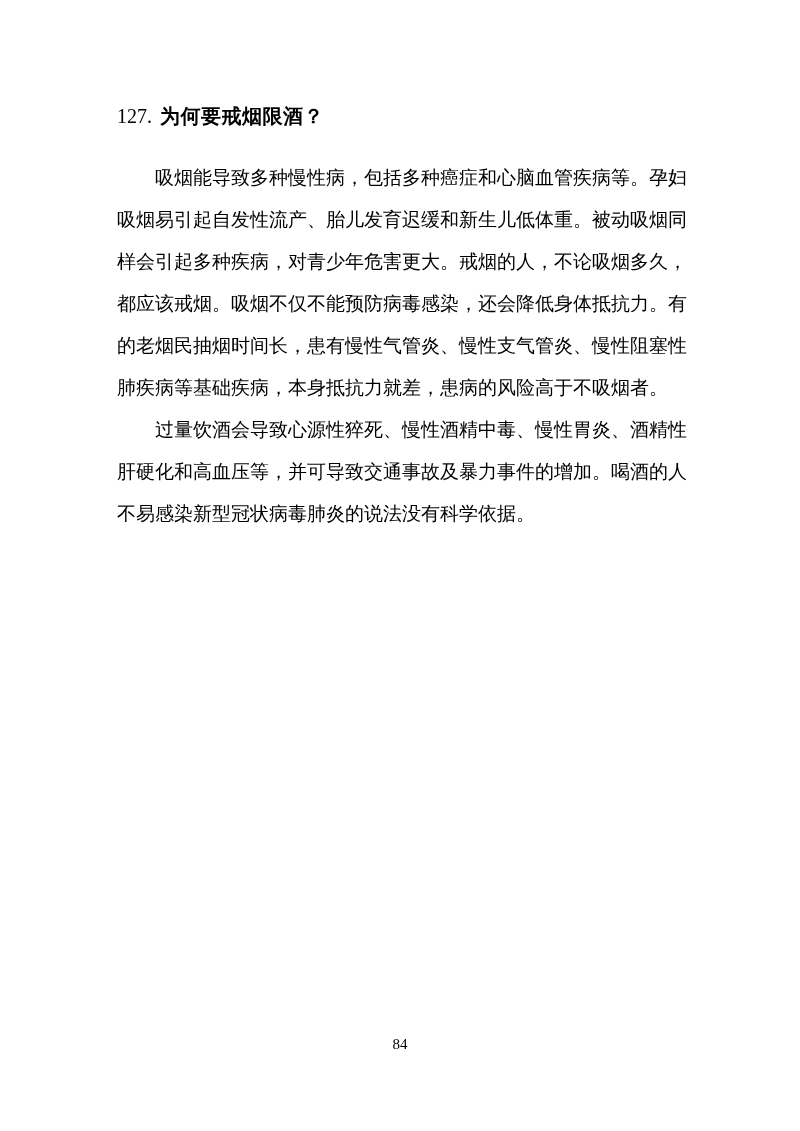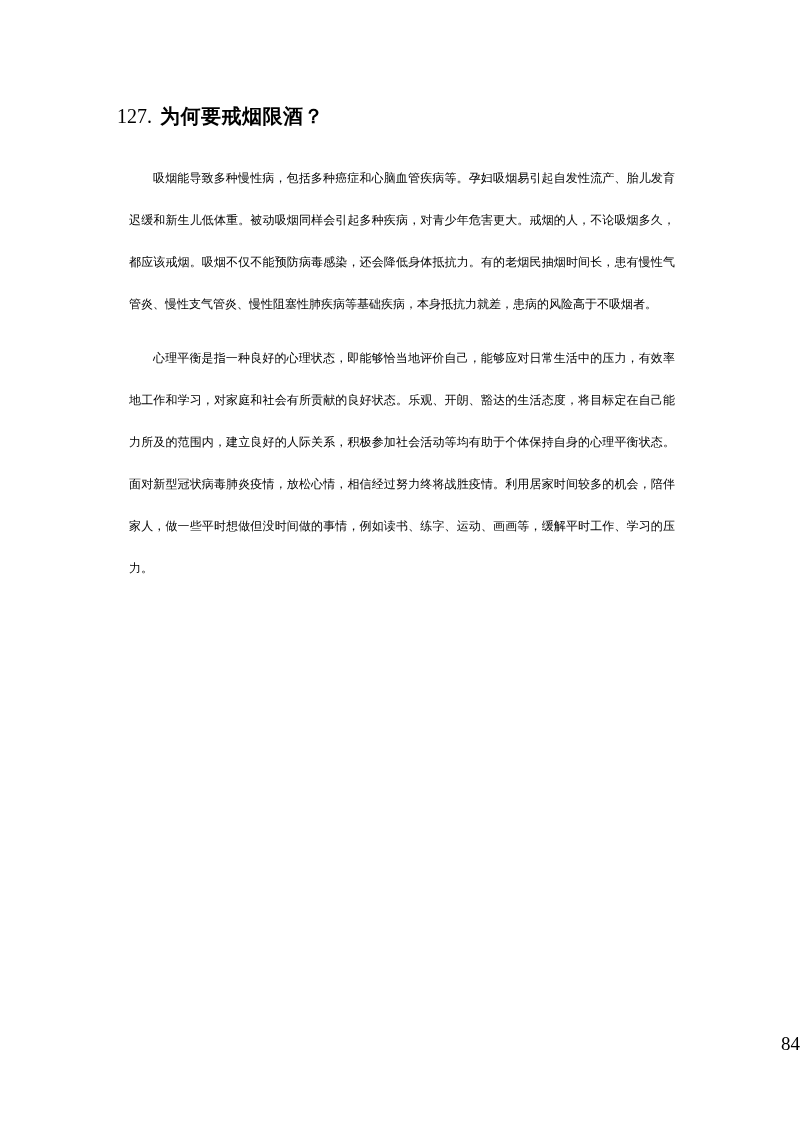--- a/index.html
+++ b/index.html
@@ -41,50 +41,50 @@
     font-weight: 400;
     font-size: 20px;
     margin-right: 8px;
   }
   .q-text {
     font-family: "Liberation Sans", "DejaVu Sans", sans-serif;
     font-weight: bold;
     letter-spacing: 0.5px;
   }
   .body-para {
-    font-size: 12px;
+    font-size: 19px;
     line-height: 42px;
-    margin: 12px;
+    margin: 0;
     text-align: justify;
     text-indent: 2em;
     word-break: break-all;
     letter-spacing: 0;
   }
   .page-number {
     position: absolute;
     left: 0;
     right: 0;
     top: 1034px;
     height: 20px;
     line-height: 20px;
-    text-align: right;
-    font-size: 19px;
+    text-align: center;
+    font-size: 15px;
     font-family: "Liberation Serif", "DejaVu Serif", serif;
     color: #000000;
   }
 </style>
 </head>
 <body>
 
 <div class="page" style="background: rgb(255, 255, 255); color: rgb(0, 0, 0);">
   <div class="content">
 
     <h2 class="q-heading first">
       <span class="q-num">127.</span><span class="q-text">为何要戒烟限酒？</span>
     </h2>
     <p class="body-para">吸烟能导致多种慢性病，包括多种癌症和心脑血管疾病等。孕妇吸烟易引起自发性流产、胎儿发育迟缓和新生儿低体重。被动吸烟同样会引起多种疾病，对青少年危害更大。戒烟的人，不论吸烟多久，都应该戒烟。吸烟不仅不能预防病毒感染，还会降低身体抵抗力。有的老烟民抽烟时间长，患有慢性气管炎、慢性支气管炎、慢性阻塞性肺疾病等基础疾病，本身抵抗力就差，患病的风险高于不吸烟者。</p>
+    <p class="body-para">过量饮酒会导致心源性猝死、慢性酒精中毒、慢性胃炎、酒精性肝硬化和高血压等，并可导致交通事故及暴力事件的增加。喝酒的人不易感染新型冠状病毒肺炎的说法没有科学依据。</p>
 
-    <p class="body-para">心理平衡是指一种良好的心理状态，即能够恰当地评价自己，能够应对日常生活中的压力，有效率地工作和学习，对家庭和社会有所贡献的良好状态。乐观、开朗、豁达的生活态度，将目标定在自己能力所及的范围内，建立良好的人际关系，积极参加社会活动等均有助于个体保持自身的心理平衡状态。面对新型冠状病毒肺炎疫情，放松心情，相信经过努力终将战胜疫情。利用居家时间较多的机会，陪伴家人，做一些平时想做但没时间做的事情，例如读书、练字、运动、画画等，缓解平时工作、学习的压力。</p>
 
   </div>
 
   <div class="page-number">84</div>
 </div>
 
 </body></html>

